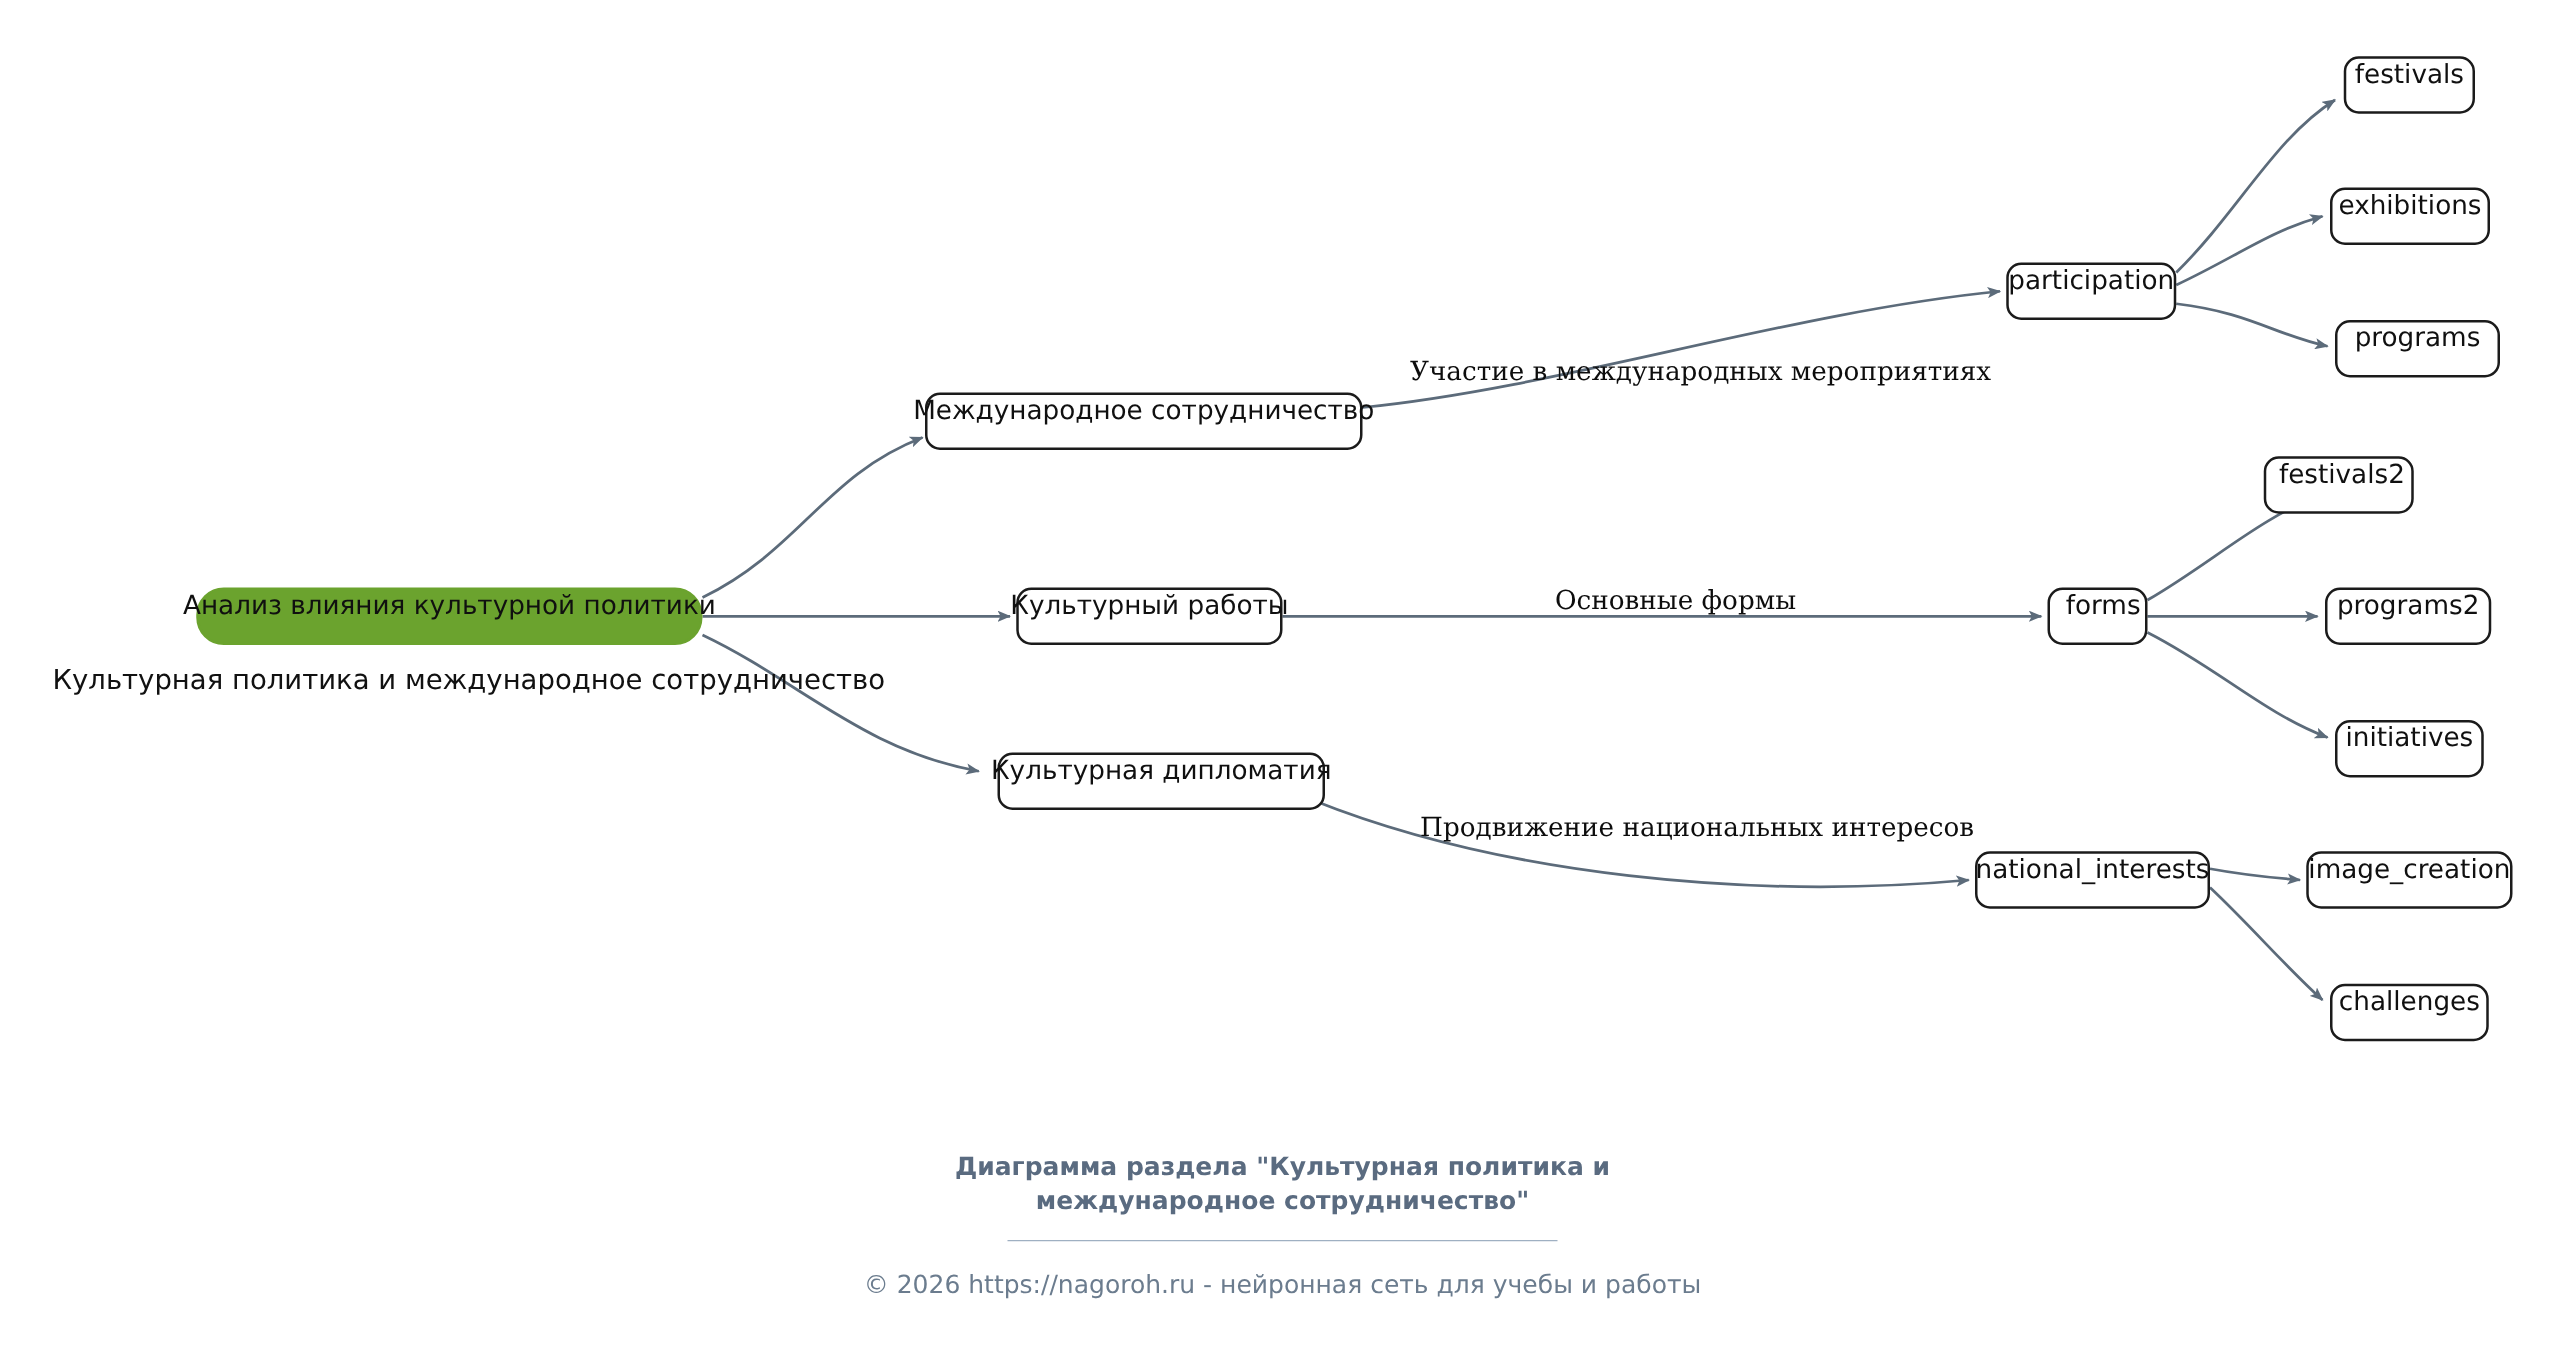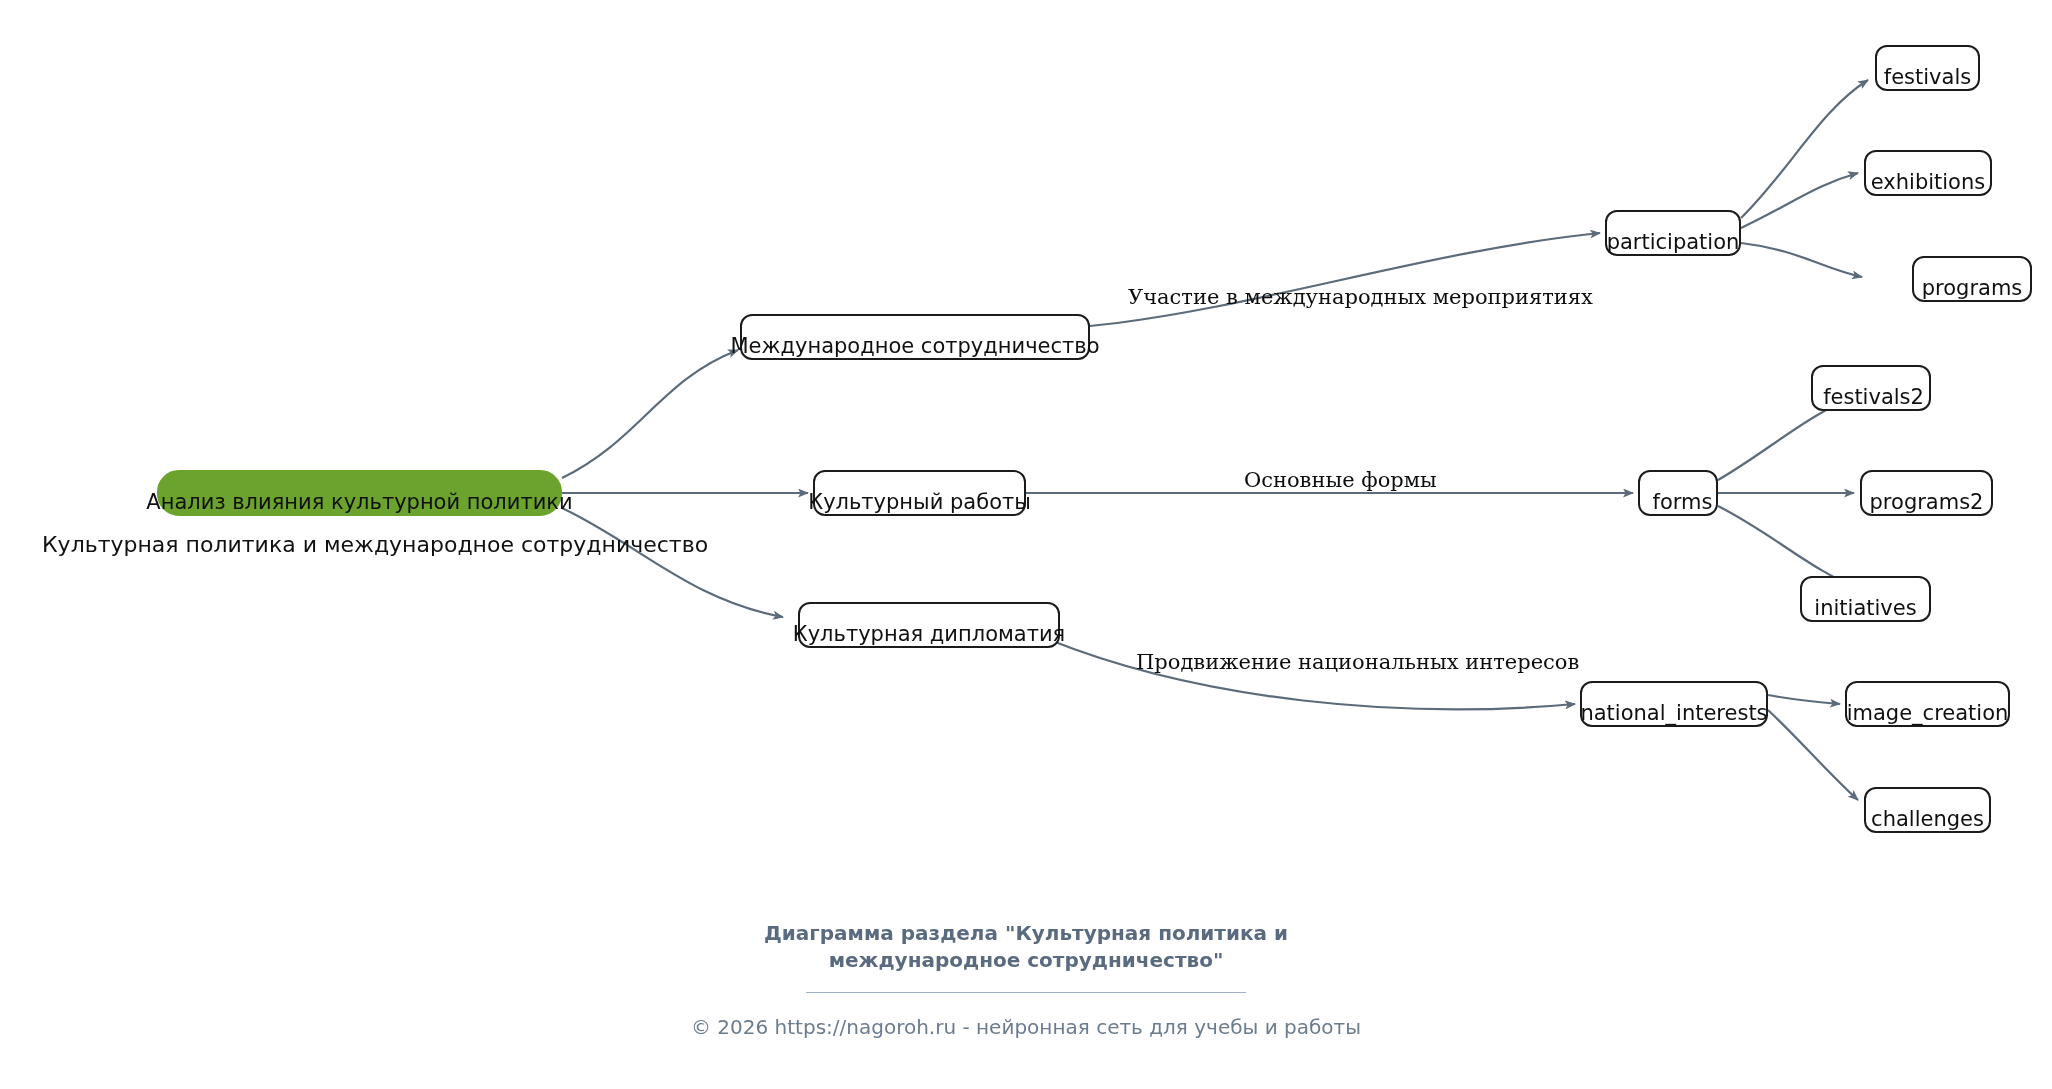--- a/index.html
+++ b/index.html
@@ -27,21 +27,21 @@
     left: 0; top: 0;
     width: 2052px;
     height: 1089px;
     pointer-events: none;
   }
 
   .node {
     position: absolute;
     box-sizing: border-box;
     display: flex;
-    align-items: flex-end;
+    align-items: flex-start;
     justify-content: center;
     border: 2px solid #1b1b1b;
     border-radius: 12px;
     background: #ffffff;
     color: #101010;
     font-size: 21px;
     font-family: "DejaVu Sans", "Liberation Sans", sans-serif;
     white-space: nowrap;
     padding: 0 14px;
   }
@@ -147,38 +147,38 @@
   <div class="edge-label" style="left:1128px; top:285px;">Участие в международных мероприятиях</div>
   <div class="node" style="left:1605px; top:210px; width:136px; height:46px;">
     <span>participation</span>
   </div>
   <div class="node leaf" style="left:1875px; top:45px; width:105px; height:46px;">
     <span>festivals</span>
   </div>
   <div class="node leaf" style="left:1864px; top:150px; width:128px; height:46px;">
     <span>exhibitions</span>
   </div>
-  <div class="node leaf" style="left:1868px; top:256px; width:120px; height:46px;margin-left:44px;">
+  <div class="node leaf" style="left:1868px; top:256px; width:132px; height:46px;">
     <span>programs</span>
   </div>
 
   <div class="node" style="left:813px; top:470px; width:213px; height:46px;">
     <span>Культурный работы</span>
   </div>
   <div class="edge-label" style="left:1244px; top:468px;">Основные формы</div>
   <div class="node" style="left:1638px; top:470px; width:80px; height:46px;padding-left:23px;">
     <span>forms</span>
   </div>
   <div class="node leaf" style="left:1811px; top:365px; width:120px; height:46px;padding-left:19px;">
     <span>festivals2</span>
   </div>
   <div class="node leaf" style="left:1860px; top:470px; width:133px; height:46px;">
     <span>programs2</span>
   </div>
-  <div class="node leaf" style="left:1800px; top:576px; width:131px; height:46px;">
+  <div class="node leaf" style="left:1868px; top:576px; width:119px; height:46px;">
     <span>initiatives</span>
   </div>
 
   <div class="node" style="left:788px; top:602px; width:262px; height:46px;margin-left:10px;">
     <span>Культурная дипломатия</span>
   </div>
   <div class="edge-label" style="left:1136px; top:650px;">Продвижение национальных интересов</div>
   <div class="node" style="left:1580px; top:681px; width:188px; height:46px;">
     <span>national_interests</span>
   </div>

